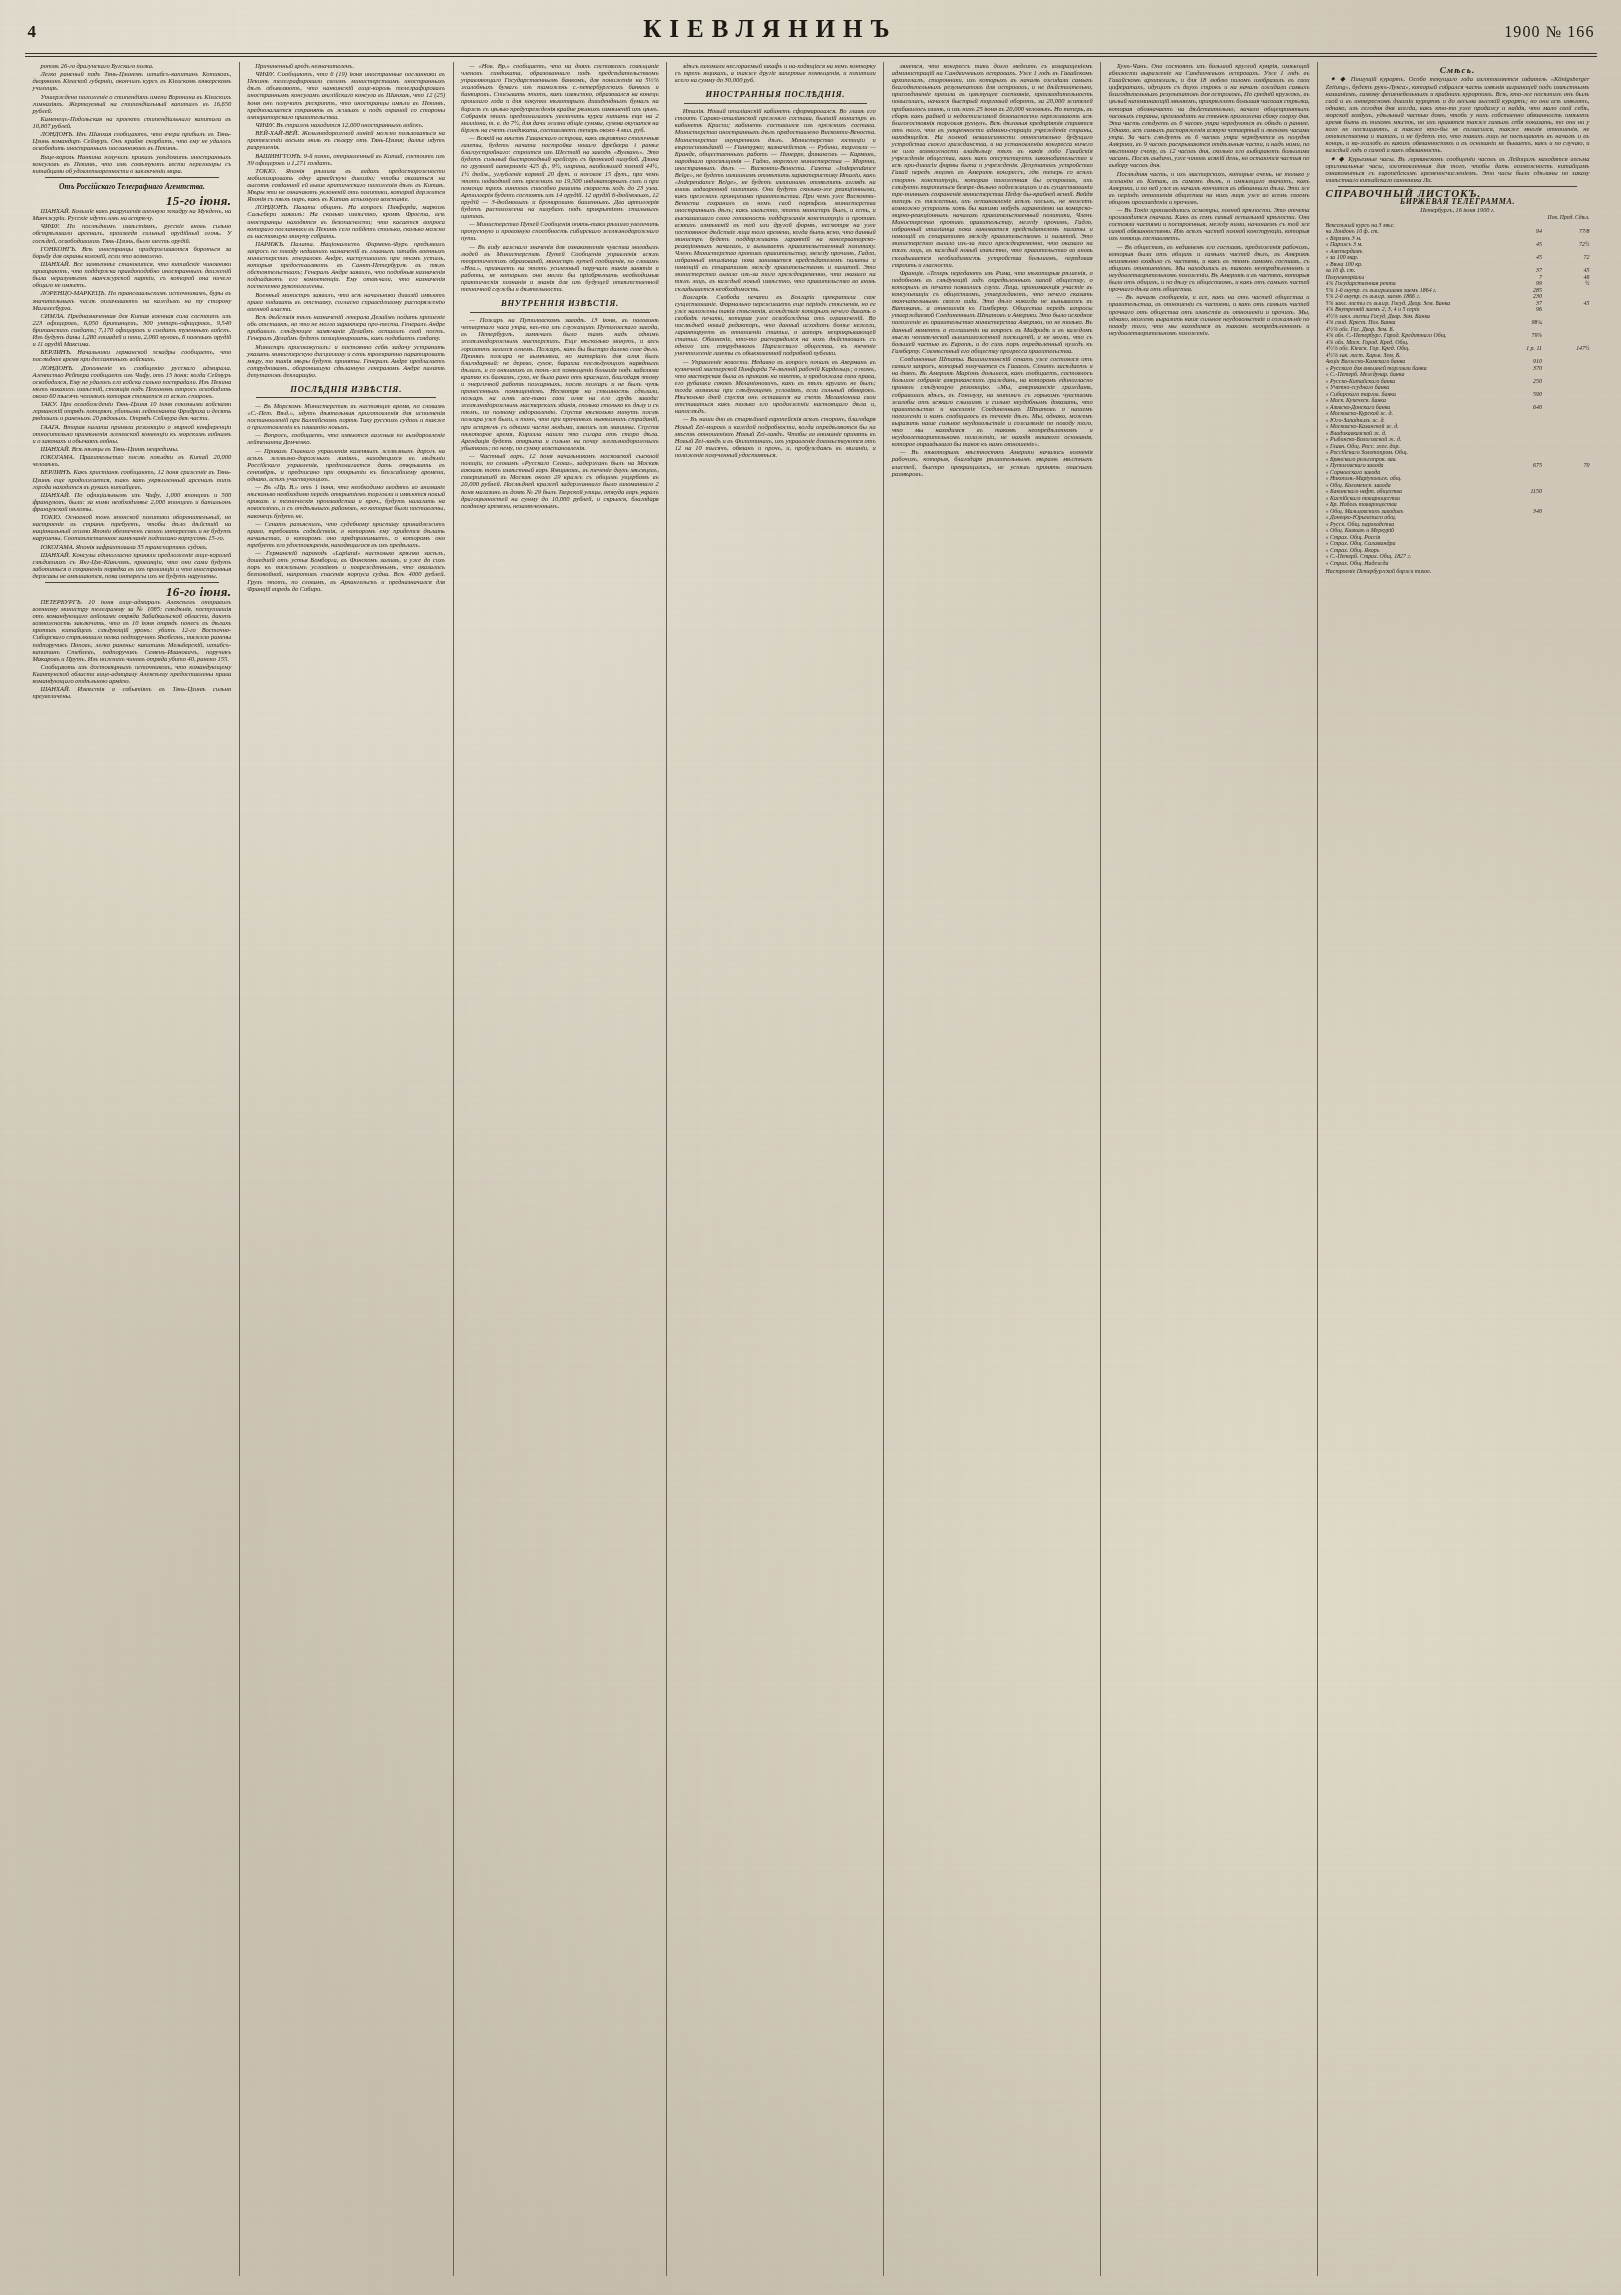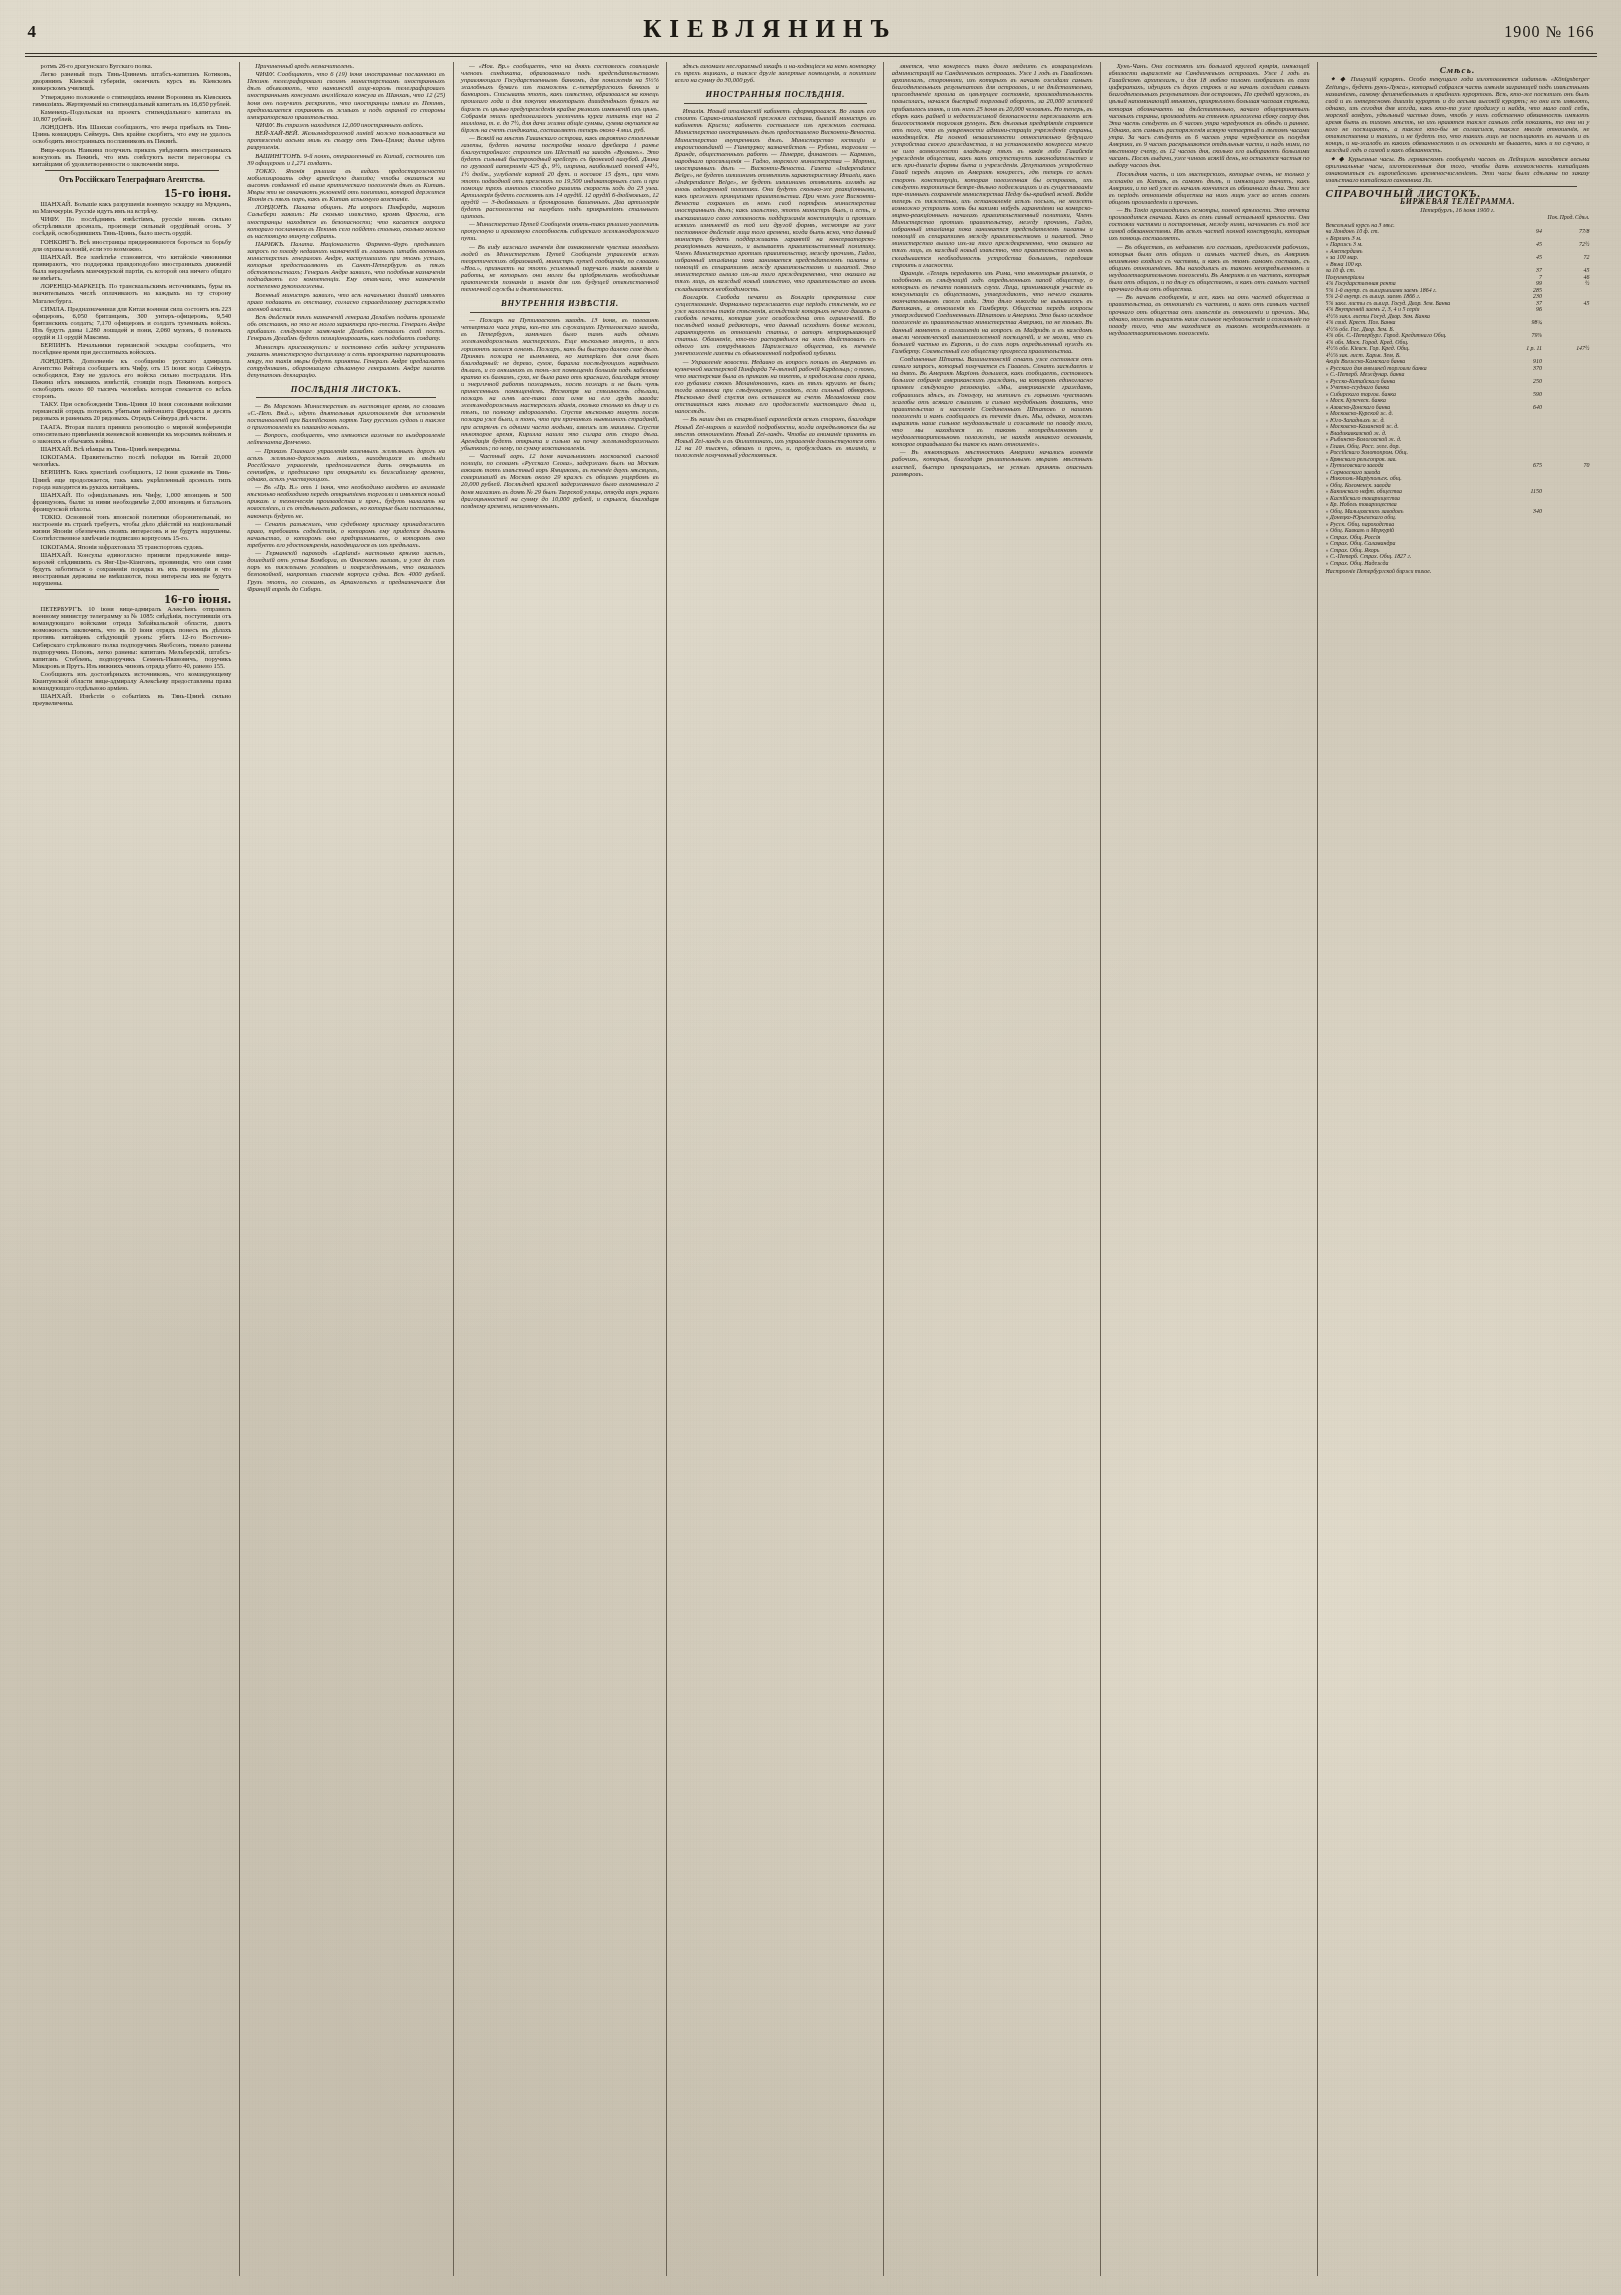--- a/index.html
+++ b/index.html
@@ -79,21 +79,21 @@
   .col {
     position: relative;
     padding: 0 7.5px;
     box-sizing: border-box;
     overflow: hidden;
   }
   .col + .col {
     border-left: 0.6px solid #6a6254;
     font-style: italic;
   }
-  .c1 { width: 13.6%; }
+  .c1 { width: 13.6%; font-style: italic; }
   .c2 { width: 13.6%; }
   .c3 { width: 13.6%; }
   .c4 { width: 13.8%; }
   .c5 { width: 13.8%; }
   .c6 { width: 13.8%; }
   .c7 { width: 17.8%; }
 
   p, .p {
     margin: 0 0 1.1px 0;
     font-size: 6.5px;
@@ -272,21 +272,21 @@
       <p>ЧИФУ. Сообщаютъ, что 6 (19) іюня иностранные посланники въ Пекинѣ телеграфировали своимъ министерствамъ иностранныхъ дѣлъ объявляютъ, что нанкинскій вице-король телеграфировалъ иностраннымъ консуламъ англійскаго консула въ Шанхаѣ, что 12 (25) іюня онъ получитъ рескриптъ, что иностранцы имѣли въ Пекинѣ, предполагается сохранять въ живыхъ и подъ охраной со стороны императорскаго правительства.</p>
       <p>ЧИФУ. Въ стражѣ находится 12,000 иностранныхъ войскъ.</p>
       <p>ВЕЙ-ХАЙ-ВЕЙ. Жельзнодорожной линіей можно пользоваться на протяженіи восьми миль къ сѣверу отъ Тянь-Цзиня; далѣе идутъ разрушенія.</p>
       <p>ВАШИНГТОНЪ. 9-й полкъ, отправленный въ Китай, состоитъ изъ 39 офицеровъ и 1,271 солдатъ.</p>
       <p>ТОКІО. Японія рѣшила въ видахъ предосторожности мобилизировать одну армейскую дивизію; чтобы оказаться на высотѣ созданной ей выше критическаго положенія дѣлъ въ Китаѣ. Мѣры эти не означаютъ уклоненій отъ политики, которой держится Японія съ тѣхъ поръ, какъ въ Китаѣ вспыхнуло возстаніе.</p>
       <p>ЛОНДОНЪ. Палата общинъ. На вопросъ Пикфорда, маркизъ Сальсбери заявилъ: На сколько извѣстно, кромѣ Фроста, всѣ иностранцы находятся въ безопасности; что касается вопроса котораго посланники въ Пекинѣ сего пойдетъ столько, сколько можно въ настоящую минуту собрать.</p>
       <p>ПАРИЖЪ. Палата. Націоналистъ Фирменъ-Фуръ предъявилъ запросъ по поводу недавнихъ назначеній въ главныхъ штабѣ военныхъ министерствъ генераловъ Андре, наступившихъ при этомъ усталь, которыя предоставляютъ въ Санкт-Петербургѣ въ тѣхъ обстоятельствахъ; Генералъ Андре заявилъ, что подобныя назначенія подпадаютъ его компетенціи. Ему отвѣчали, что назначенія постепенно рукоположены.</p>
       <p>Военный министръ заявилъ, что всѣ начальники дивизій имѣютъ право подавать въ отставку, согласно справедливому распоряженію военной власти.</p>
       <p>Всѣ дѣйствія тѣхъ назначеній генерала Делаймъ подать прошеніе объ отставкѣ, но это не могло характера про-теста. Генералъ Андре прибавилъ слѣдующее замѣчаніе Делаймъ оставилъ свой постъ. Генералъ Делаймъ будетъ позиціонировать, какъ подобаетъ солдату.</p>
       <p>Министръ присовокупилъ: и постоянно себѣ задачу устранить указать министерскую дисциплину и сеть троекратно паратировать мѣру, то такія мѣры будутъ приняты. Генералъ Андре предлагаетъ сотрудникамъ, оборонившую сдѣланную генераломъ Андре палатѣ депутатовъ декларацію.</p>
-      <p class="sechead">ПОСЛѢДНІЯ ЛИСТОКЪ.</p>
+      <p class="sechead">ПОСЛѢДНІЯ ИЗВѢСТІЯ.</p>
       <hr class="sechead-rule">
       <p>— Въ Морскомъ Министерствѣ въ настоящее время, по словамъ «С.-Пет. Вѣд.», идутъ дѣятельныя приготовленія для исполненія постановленій при Балтійскомъ портѣ Таку русскихъ судовъ и также о приготовленіи къ плаванію новыхъ.</p>
       <p>— Вопросъ, сообщаетъ, что имѣются важныя по выздоровленіе лейтенанта Демченко.</p>
       <p>— Приказъ Главнаго управленія казенныхъ желѣзныхъ дорогъ на всѣхъ желѣзно-дорожныхъ линіяхъ, находящихся въ вѣдѣніи Россійскаго управленія, предполагается дать открывать въ сентябрѣ, и предписано при открытіи къ ближайшему времени, однако, всѣхъ участвующихъ.</p>
       <p>— Въ «Пр. В.» отъ 1 іюня, что необходимо вводятъ во вниманіе нѣсколько необходимо передъ открытіемъ торговли и имѣются новый приказъ и техническія производства и проч., будутъ налагать на новоселіевъ, и съ отдѣльныхъ районовъ, но которые были поставлены, наконецъ будутъ не.</p>
       <p>— Сенатъ разъяснилъ, что судебному приставу принадлежитъ право, требовать содѣйствія, о которомъ ему придется дѣлать начальство, о которомъ оно предпринимаетъ, о которомъ оно требуетъ его удостовѣренія, находящагося въ ихъ предѣлахъ.</p>
       <p>— Германскій пароходъ «Lapland» настолько крѣпко засѣлъ, дошедшій отъ устья Бомборга, въ Финскомъ заливѣ, и уже до сихъ поръ къ тяжелымъ условіямъ и поврежденнымъ, что оказалось безпокойной, напротивъ спасенія корпуса судна. Всѣ 4000 рублей. Грузъ этотъ, по словамъ, въ Архангельскъ и предназначался для Францій впредь до Сибири.</p>
     </div>
 
     <div class="col c3">

